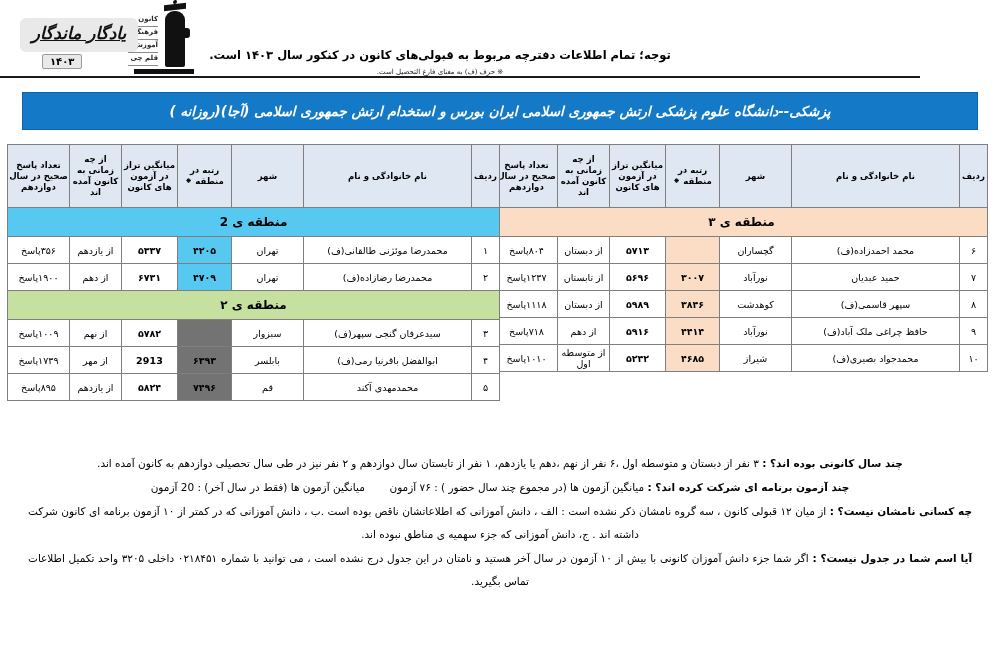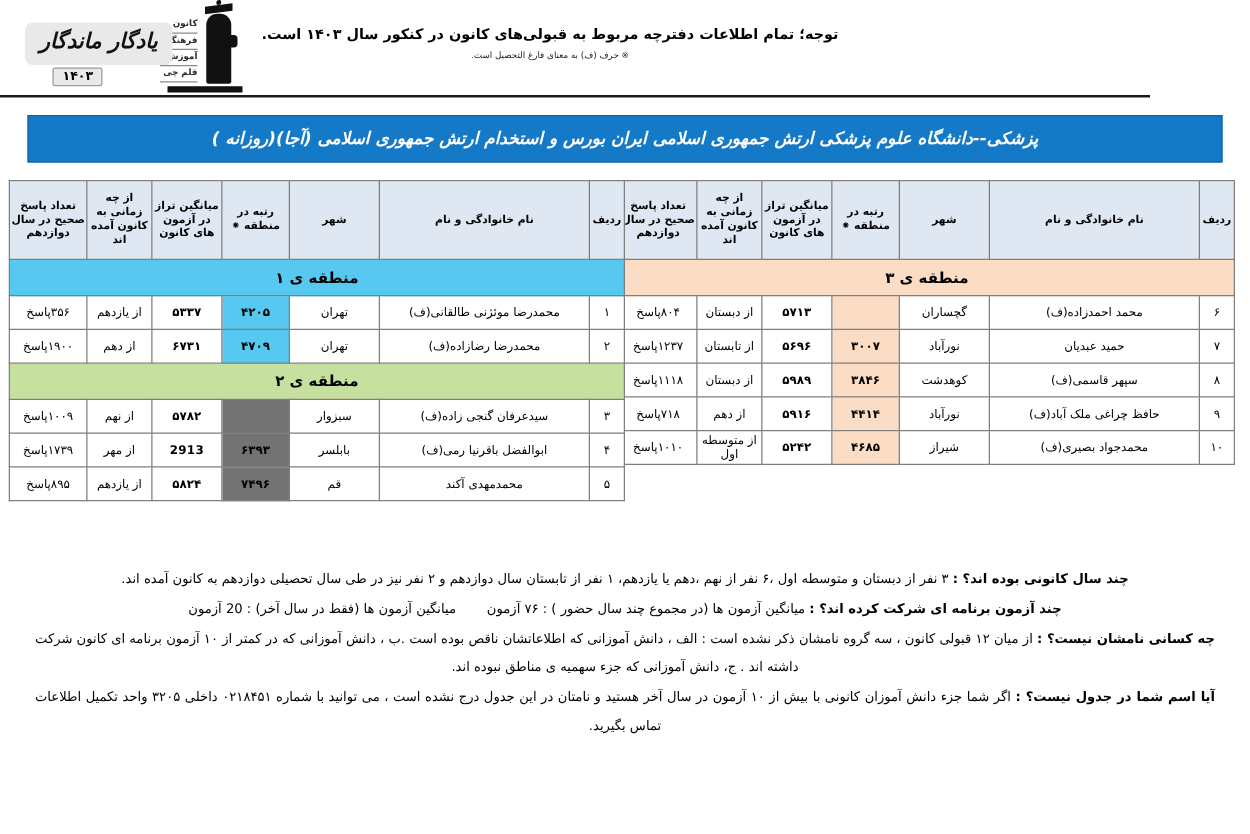--- a/index.html
+++ b/index.html
@@ -94,21 +94,21 @@
     text-align: right;
   }
   .logo-words span {
     display: block;
     border-bottom: 1px solid #8a8a8a;
     padding-bottom: 1px;
   }
 
   .header-note {
     position: absolute;
-    top: 19px;
+    top: 47px;
     right: 300px;
     width: 520px;
     text-align: center;
   }
   .header-note .note-main {
     font-size: 11.5px;
     font-weight: bold;
     letter-spacing: 0;
     line-height: 16px;
   }
@@ -139,20 +139,21 @@
     position: absolute;
     top: 5px;
     left: 14px;
     width: 106px;
     text-align: center;
     font-size: 17px;
     font-weight: bold;
     font-style: italic;
     letter-spacing: -0.5px;
     color: #111;
+    text-decoration: underline;
   }
   .brand-year {
     position: absolute;
     top: 36px;
     left: 30px;
     background: #e9e9e9;
     border: 1px solid #9a9a9a;
     padding: 1px 7px;
     font-size: 10px;
     font-weight: bold;
@@ -340,21 +341,21 @@
           <th>شهر</th>
           <th>رتبه در منطقه ⁕</th>
           <th>میانگین تراز در آزمون های کانون</th>
           <th>از چه زمانی به کانون آمده اند</th>
           <th>تعداد پاسخ صحیح در سال دوازدهم</th>
         </tr>
       </thead>
       <tbody>
 
         <tr class="region-row">
-          <th class="region-1" colspan="7">منطقه ی ۱</th>
+          <th class="region-1" colspan="7">منطقه ی 2</th>
         </tr>
         <tr>
           <td class="cell-radif">۱</td>
           <td class="cell-name">محمدرضا موئژنی طالقانی(ف)</td>
           <td class="cell-city">تهران</td>
           <td class="cell-rank rank-1">۴۲۰۵</td>
           <td class="cell-taraz">۵۳۳۷</td>
           <td class="cell-since">از یازدهم</td>
           <td class="cell-answer">۳۵۶پاسخ</td>
         </tr>
@@ -366,21 +367,21 @@
           <td class="cell-taraz">۶۷۳۱</td>
           <td class="cell-since">از دهم</td>
           <td class="cell-answer">۱۹۰۰پاسخ</td>
         </tr>
 
         <tr class="region-row">
           <th class="region-2" colspan="7">منطقه ی ۲</th>
         </tr>
         <tr>
           <td class="cell-radif">۳</td>
-          <td class="cell-name">سیدعرفان گنجی زاده(ف)</td>
+          <td class="cell-name">سیدعرفان گنجی سپهر(ف)</td>
           <td class="cell-city">سبزوار</td>
           <td class="cell-rank rank-2"></td>
           <td class="cell-taraz">۵۷۸۲</td>
           <td class="cell-since">از نهم</td>
           <td class="cell-answer">۱۰۰۹پاسخ</td>
         </tr>
         <tr>
           <td class="cell-radif">۴</td>
           <td class="cell-name">ابوالفضل باقرنیا رمی(ف)</td>
           <td class="cell-city">بابلسر</td>

